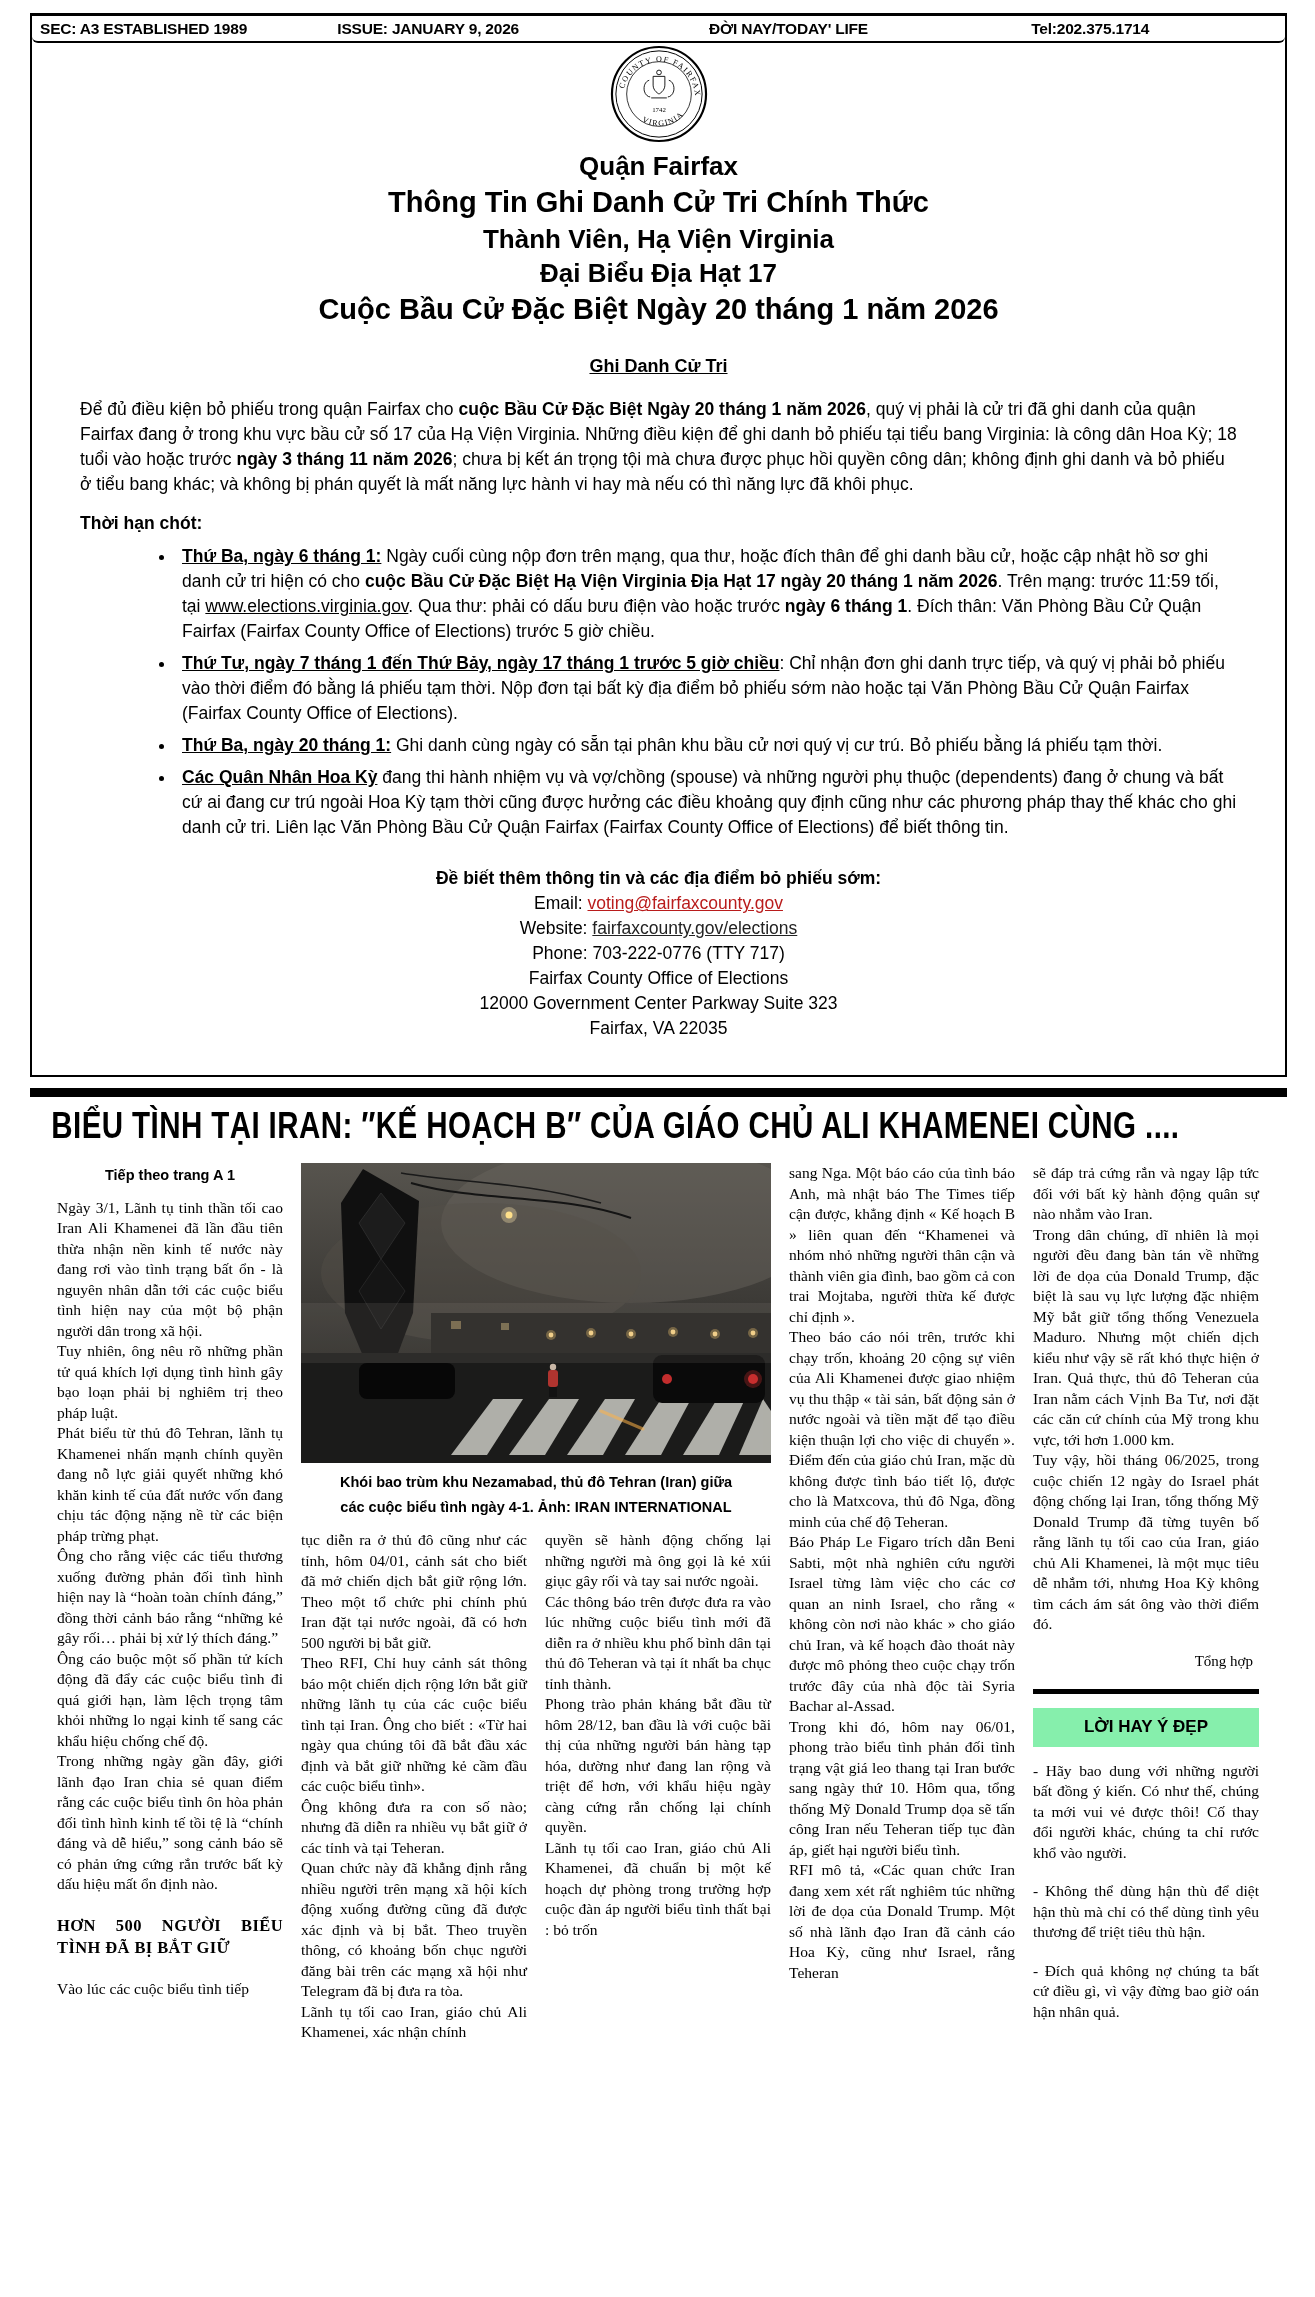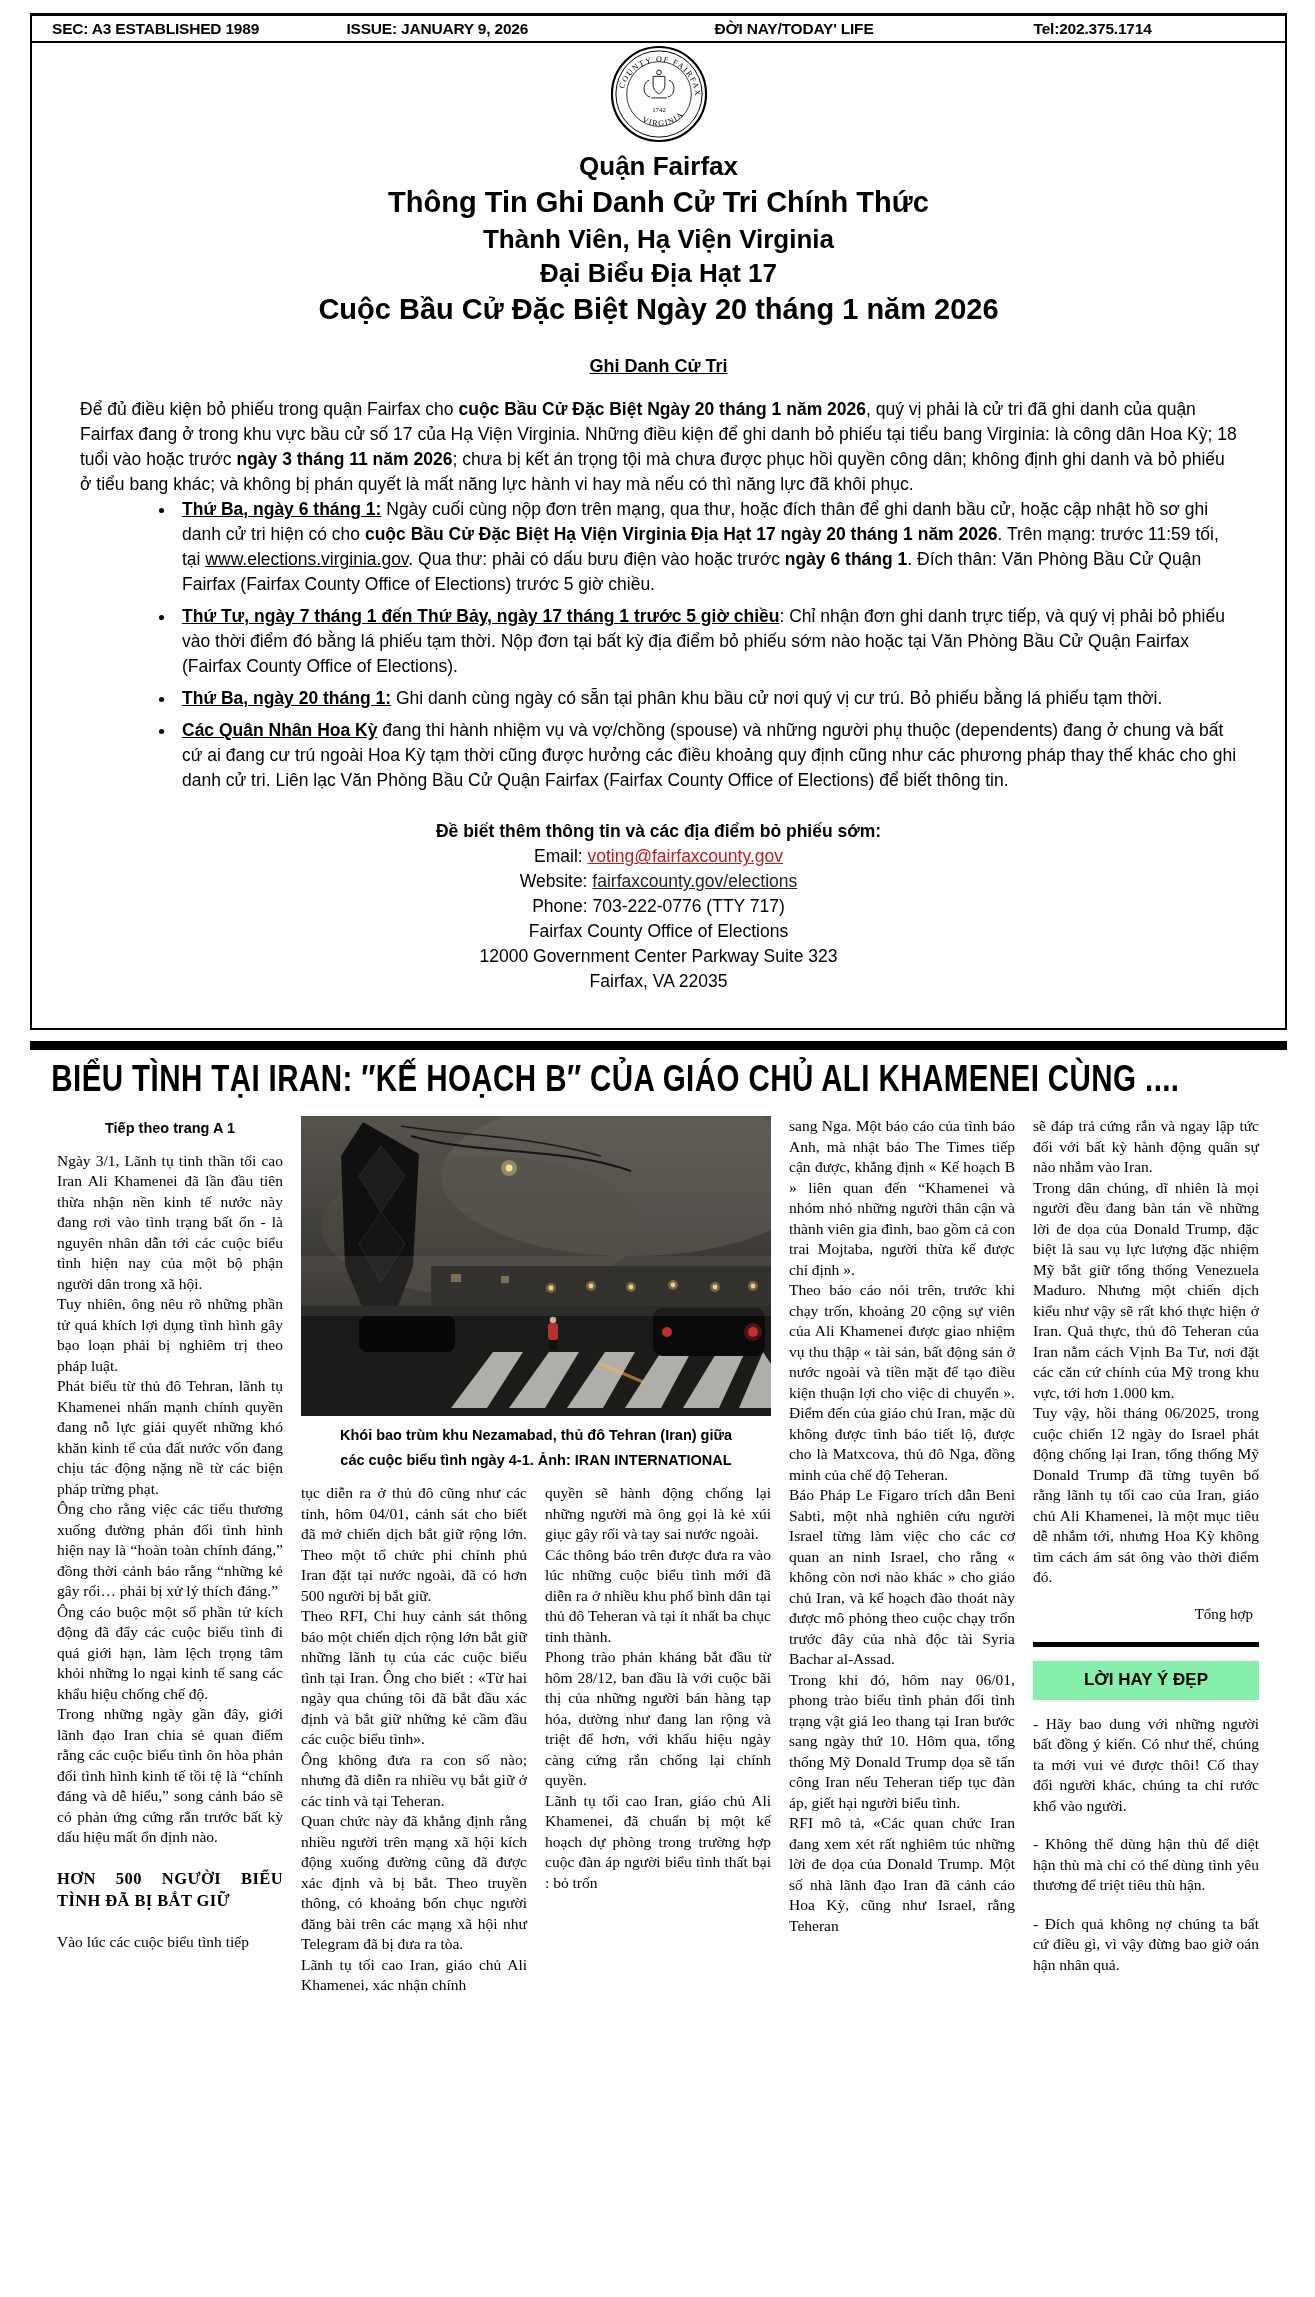--- a/index.html
+++ b/index.html
@@ -3,21 +3,21 @@
 <meta charset="utf-8">
 <title>Newspaper Page</title>
 <style>
   html,body{margin:0;padding:0;background:#fff;}
   body{width:1315px;font-family:"Liberation Sans",sans-serif;color:#000;-webkit-font-smoothing:antialiased;}
   .page{padding:13px 28px 0 30px;}
 
   
   .frame{border:2px solid #000;border-top:3px solid #000;background:#fff;}
   .masthead{display:grid;grid-template-columns:24% 30% 26% 20%;border-bottom:2px solid #000;
-            padding:4px 6px 3px 20px;font-weight:bold;font-size:15.5px;letter-spacing:-0.2px;}
+            padding:4px 6px 3px 8px;font-weight:bold;font-size:15.5px;letter-spacing:-0.2px;border-radius:6px;}
   .masthead span{white-space:nowrap;}
   .notice{position:relative;padding:6px 48px 34px;}
   .seal{position:absolute;top:2px;left:50%;transform:translateX(-50%);}
   .title-block{text-align:center;font-weight:bold;margin-top:100px;line-height:1.32;}
   .t-sm{font-size:26px;}
   .t-lg{font-size:29px;}
   .section-heading{text-align:center;font-weight:bold;font-size:18px;text-decoration:underline;margin:28px 0 20px;}
   .body-text{font-size:17.5px;line-height:25px;}
   .intro{margin:0;}
   .deadline-heading{font-weight:bold;font-size:17.5px;margin:16px 0 10px;}
@@ -104,20 +104,21 @@
         <div class="t-lg">Thông Tin Ghi Danh Cử Tri Chính Thức</div>
         <div class="t-sm">Thành Viên, Hạ Viện Virginia</div>
         <div class="t-sm">Đại Biểu Địa Hạt 17</div>
         <div class="t-lg">Cuộc Bầu Cử Đặc Biệt Ngày 20 tháng 1 năm 2026</div>
       </div>
 
       <div class="section-heading">Ghi Danh Cử Tri</div>
 
       <p class="body-text intro"><span>Để đủ điều kiện bỏ phiếu trong quận Fairfax cho </span><span class="seg-b">cuộc Bầu Cử Đặc Biệt Ngày 20 tháng 1 năm 2026</span><span>, quý vị phải là cử tri đã ghi danh của quận Fairfax đang ở trong khu vực bầu cử số 17 của Hạ Viện Virginia.  Những điều kiện để ghi danh bỏ phiếu tại tiểu bang Virginia: là công dân Hoa Kỳ; 18 tuổi vào hoặc trước </span><span class="seg-b">ngày 3 tháng 11 năm 2026</span><span>; chưa bị kết án trọng tội mà chưa được phục hồi quyền công dân; không định ghi danh và bỏ phiếu ở tiểu bang khác; và không bị phán quyết là mất năng lực hành vi hay mà nếu có thì năng lực đã khôi phục.</span></p>
 
+      <div class="deadline-heading">Thời hạn chót:</div>
 
       <ul class="deadlines body-text">
         <li><span class="seg-b seg-u">Thứ Ba, ngày 6 tháng 1:</span><span>  Ngày cuối cùng nộp đơn trên mạng, qua thư, hoặc đích thân để ghi danh bầu cử, hoặc cập nhật hồ sơ ghi danh cử tri hiện có cho </span><span class="seg-b">cuộc Bầu Cử Đặc Biệt Hạ Viện Virginia Địa Hạt 17 ngày 20 tháng 1 năm 2026</span><span>. Trên mạng: trước 11:59 tối, tại </span><span class="seg-link">www.elections.virginia.gov</span><span>. Qua thư: phải có dấu bưu điện vào hoặc trước </span><span class="seg-b">ngày 6 tháng 1</span><span>. Đích thân: Văn Phòng Bầu Cử Quận Fairfax (Fairfax County Office of Elections) trước 5 giờ chiều.</span></li>
         <li><span class="seg-b seg-u">Thứ Tư, ngày 7 tháng 1 đến Thứ Bảy, ngày 17 tháng 1 trước 5 giờ chiều</span><span>: Chỉ nhận đơn ghi danh trực tiếp, và quý vị phải bỏ phiếu vào thời điểm đó bằng lá phiếu tạm thời. Nộp đơn tại bất kỳ địa điểm bỏ phiếu sớm nào hoặc tại Văn Phòng Bầu Cử Quận Fairfax (Fairfax County Office of Elections).</span></li>
         <li><span class="seg-b seg-u">Thứ Ba, ngày 20 tháng 1:</span><span> Ghi danh cùng ngày có sẵn tại phân khu bầu cử nơi quý vị cư trú. Bỏ phiếu bằng lá phiếu tạm thời.</span></li>
         <li><span class="seg-b seg-u">Các Quân Nhân Hoa Kỳ</span><span> đang thi hành nhiệm vụ và vợ/chồng (spouse) và những người phụ thuộc (dependents) đang ở chung và bất cứ ai đang cư trú ngoài Hoa Kỳ tạm thời cũng được hưởng các điều khoảng quy định cũng như các phương pháp thay thế khác cho ghi danh cử tri.  Liên lạc Văn Phòng Bầu Cử Quận Fairfax (Fairfax County Office of Elections) để biết thông tin.</span></li>
       </ul>
 
       <div class="more-info body-text">
         <span class="contact-line more-info-heading">Đề biết thêm thông tin và các địa điểm bỏ phiếu sớm:</span>

